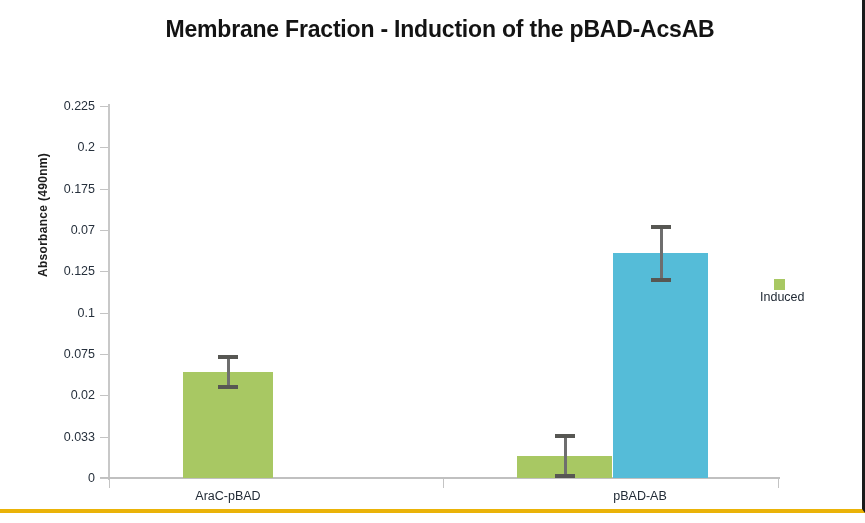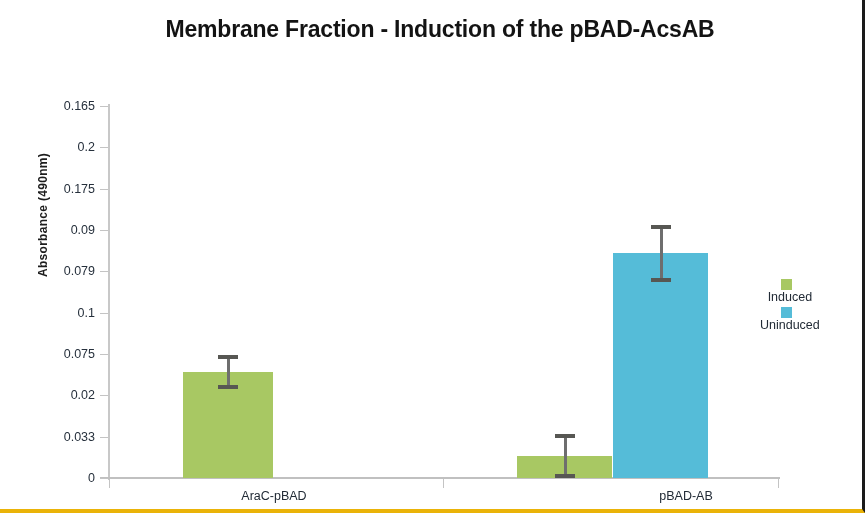--- a/index.html
+++ b/index.html
@@ -130,21 +130,20 @@
   .errorbar .cap.bot { bottom: -2px; }
 
   
   .x-cat-label {
     position: absolute;
     top: 489px;
     transform: translateX(-50%);
     font-size: 12.5px;
     color: #222b36;
     white-space: nowrap;
-    margin-left: 46px;
   }
   .x-separator {
     position: absolute;
     top: 479px;
     width: 1px;
     height: 9px;
     background: #c4c4c4;
   }
 
   
@@ -204,37 +203,37 @@
         <div class="y-tick-wrap" style="top: 248px;">
           <div class="y-tick"></div>
           <div class="y-tick-label">0.075</div>
         </div>
         <div class="y-tick-wrap" style="top: 206.667px;">
           <div class="y-tick"></div>
           <div class="y-tick-label">0.1</div>
         </div>
         <div class="y-tick-wrap" style="top: 165.333px;">
           <div class="y-tick"></div>
-          <div class="y-tick-label">0.079</div>
+          <div class="y-tick-label">0.125</div>
         </div>
         <div class="y-tick-wrap" style="top: 124px;">
           <div class="y-tick"></div>
-          <div class="y-tick-label">0.09</div>
+          <div class="y-tick-label">0.07</div>
         </div>
         <div class="y-tick-wrap" style="top: 82.6667px;">
           <div class="y-tick"></div>
           <div class="y-tick-label">0.175</div>
         </div>
         <div class="y-tick-wrap" style="top: 41.3333px;">
           <div class="y-tick"></div>
           <div class="y-tick-label">0.2</div>
         </div>
         <div class="y-tick-wrap" style="top: 0px;">
           <div class="y-tick"></div>
-          <div class="y-tick-label">0.165</div>
+          <div class="y-tick-label">0.225</div>
         </div>
       </div>
     <div id="bars">
         <div class="bar induced" style="left: 74px; width: 90px; height: 105.813px;"></div>
         <div class="errorbar" style="left: 119px; bottom: 90.9333px; height: 29.76px;">
           <div class="stem"></div>
           <div class="cap top"></div>
           <div class="cap bot"></div>
         </div>
         <div class="bar induced" style="left: 408px; width: 95px; height: 22.32px;"></div>
@@ -258,19 +257,15 @@
       <div class="x-separator" style="left: 109px;"></div>
       <div class="x-separator" style="left: 443px;"></div>
       <div class="x-separator" style="left: 778px;"></div>
     </div>
 
   <div id="legend">
       <div class="legend-row">
         <span class="legend-swatch induced"></span>
         <span class="legend-label">Induced</span>
       </div>
-      <div class="legend-row">
-        <span class="legend-swatch uninduced"></span>
-        <span class="legend-label">Uninduced</span>
-      </div>
     </div>
 
 </div>
 
 </body></html>

